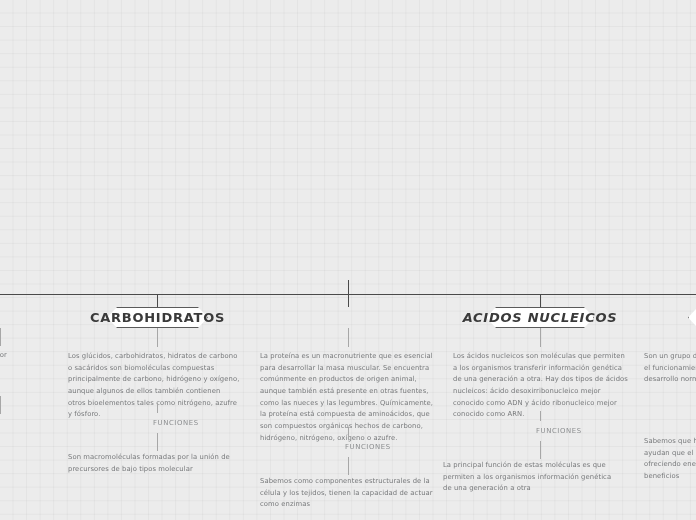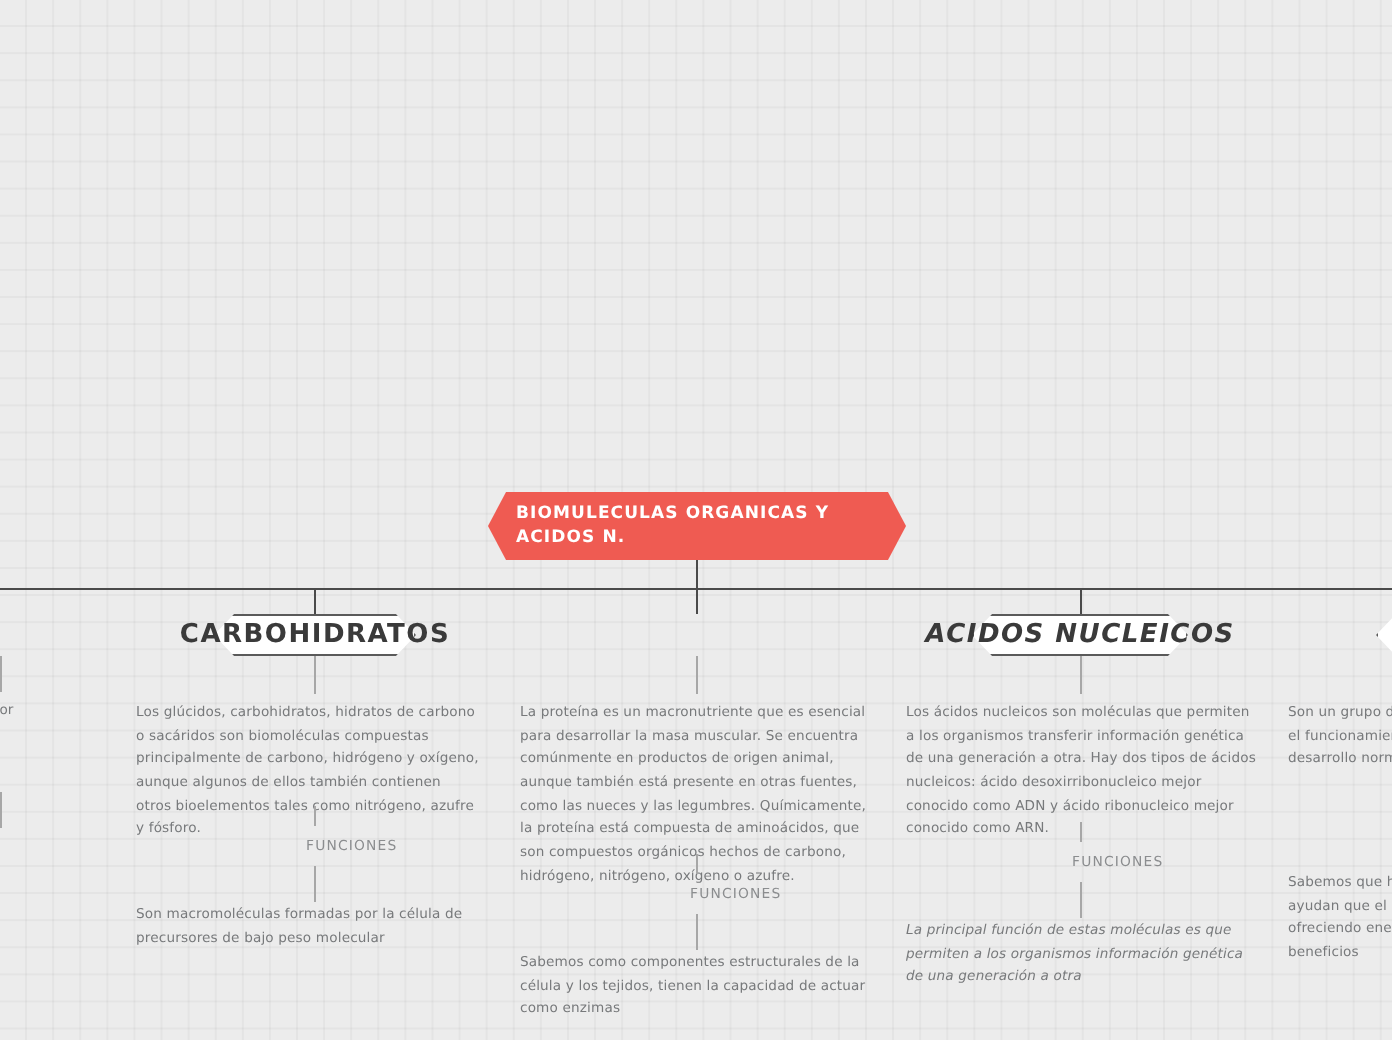--- a/index.html
+++ b/index.html
@@ -112,58 +112,55 @@
 <div id="canvas">
 
   <div class="hline" style="left:0px; top:294px; width:696px;"></div>
 
   <div class="vline dark" style="left:348px; top:280px; height:14px;"></div>
 
   <div class="vline dark" style="left:157px; top:294px; height:13px;"></div>
   <div class="vline dark" style="left:348px; top:294px; height:13px;"></div>
   <div class="vline dark" style="left:540px; top:294px; height:13px;"></div>
 
-  <div id="root-node">
-    <span class="root-label">BIOMULECULAS ORGANICAS Y ACIDOS N.</span>
-  </div>
 
   <div class="vline light" style="left:0px; top:328px; height:18px;"></div>
   <div class="para" style="left:-46px; top:350px; width:72px; white-space:pre-line;">no, y en menor</div>
   <div class="vline light" style="left:0px; top:396px; height:18px;"></div>
   <div class="para" style="left:-38px; top:426px; width:62px; white-space:pre-line;">el cuerpo
 las células</div>
 
   <div class="hexnode" style="left:107px; top:307px; width:101px;">
     <span class="hexshape"></span>
     <span class="hexlabel">CARBOHIDRATOS</span>
   </div>
   <div class="vline light" style="left:157px; top:328px; height:19px;"></div>
   <div class="para" style="left:68px; top:351px; width:172px;">Los glúcidos, carbohidratos, hidratos de carbono o sacáridos son biomoléculas compuestas principalmente de carbono, hidrógeno y oxígeno, aunque algunos de ellos también contienen otros bioelementos tales como nitrógeno, azufre y fósforo.</div>
   <div class="vline light" style="left:157px; top:403px; height:10px;"></div>
   <div class="funclabel" style="left:135px; top:419px;">FUNCIONES</div>
   <div class="vline light" style="left:157px; top:433px; height:18px;"></div>
-  <div class="para" style="left:68px; top:452px; width:172px;">Son macromoléculas formadas por la célula de precursores de bajo peso molecular</div>
+  <div class="para" style="left:68px; top:452px; width:172px;">Son macromoléculas formadas por la unión de precursores de bajo tipos molecular</div>
 
   <div class="vline light" style="left:348px; top:328px; height:19px;"></div>
   <div class="para" style="left:260px; top:351px; width:175px;">La proteína es un macronutriente que es esencial para desarrollar la masa muscular. Se encuentra comúnmente en productos de origen animal, aunque también está presente en otras fuentes, como las nueces y las legumbres. Químicamente, la proteína está compuesta de aminoácidos, que son compuestos orgánicos hechos de carbono, hidrógeno, nitrógeno, oxígeno o azufre.</div>
   <div class="vline light" style="left:348px; top:427px; height:10px;"></div>
   <div class="funclabel" style="left:327px; top:443px;">FUNCIONES</div>
   <div class="vline light" style="left:348px; top:457px; height:18px;"></div>
   <div class="para" style="left:260px; top:476px; width:175px;">Sabemos como componentes estructurales de la célula y los tejidos, tienen la capacidad de actuar como enzimas</div>
 
   <div class="hexnode" style="left:486px; top:307px; width:108px;font-style:italic;">
     <span class="hexshape"></span>
     <span class="hexlabel">ACIDOS NUCLEICOS</span>
   </div>
   <div class="vline light" style="left:540px; top:328px; height:19px;"></div>
   <div class="para" style="left:453px; top:351px; width:175px;">Los ácidos nucleicos son moléculas que permiten a los organismos transferir información genética de una generación a otra. Hay dos tipos de ácidos nucleicos: ácido desoxirribonucleico mejor conocido como ADN y ácido ribonucleico mejor conocido como ARN.</div>
   <div class="vline light" style="left:540px; top:411px; height:10px;"></div>
   <div class="funclabel" style="left:518px; top:427px;">FUNCIONES</div>
   <div class="vline light" style="left:540px; top:441px; height:18px;"></div>
-  <div class="para" style="left:453px; top:460px; width:175px;font-style:italic;">La principal función de estas moléculas es que permiten a los organismos información genética de una generación a otra</div>
+  <div class="para" style="left:443px; top:460px; width:175px;">La principal función de estas moléculas es que permiten a los organismos información genética de una generación a otra</div>
 
   <div class="hexnode" style="left:688px; top:307px; width:90px;">
     <span class="hexshape"></span>
     <span class="hexlabel"></span>
   </div>
   <div class="para" style="left:644px; top:351px; width:175px; white-space:pre-line;">Son un grupo d
 el funcionamien
 desarrollo norm</div>
   <div class="para" style="left:644px; top:436px; width:175px; white-space:pre-line;">Sabemos que h
 ayudan que el c

